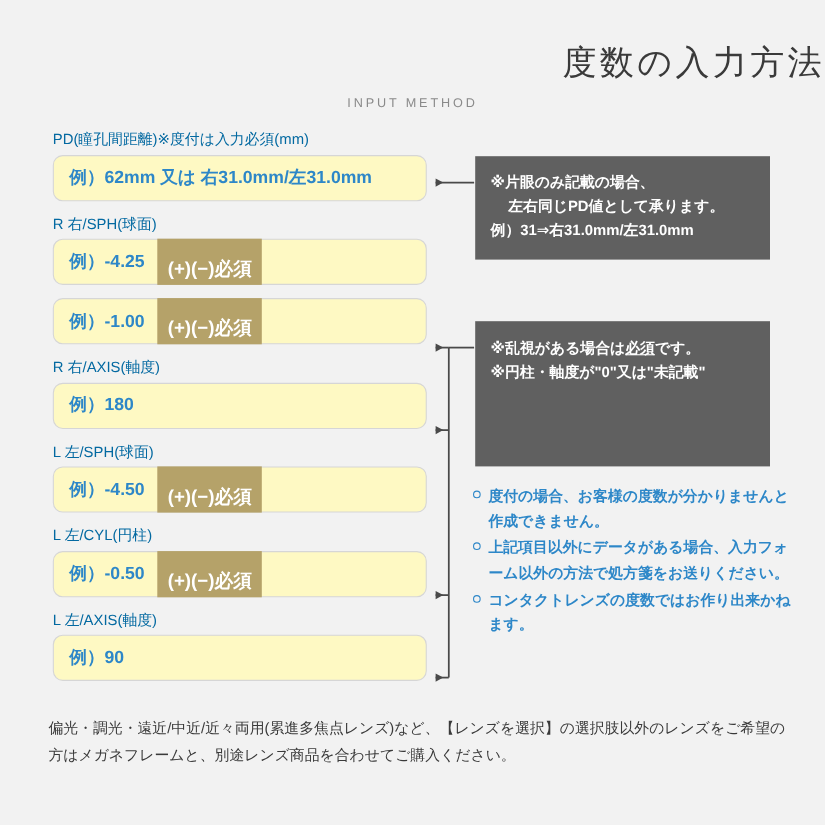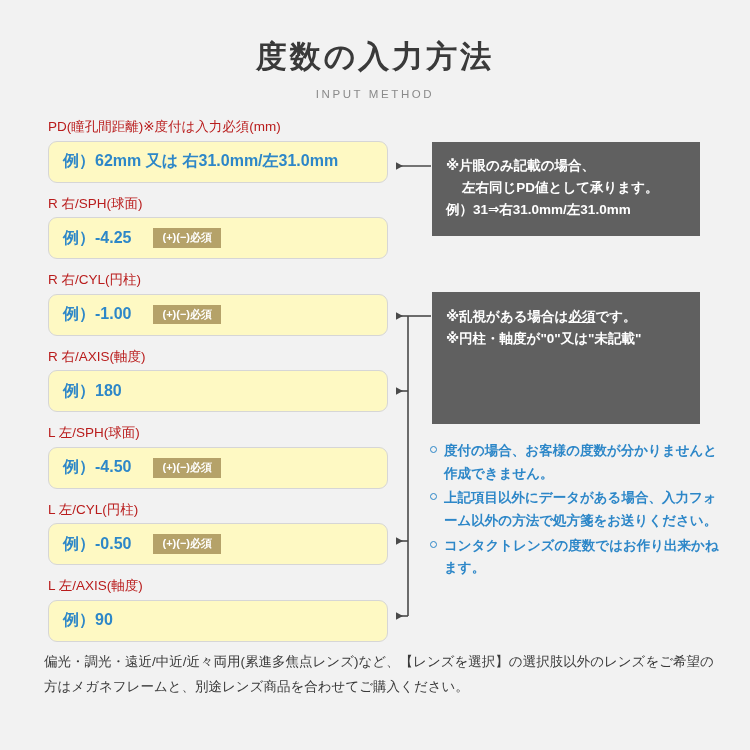--- a/index.html
+++ b/index.html
@@ -13,43 +13,44 @@
     overflow: hidden;
     position: relative;
   }
 
   .page { position: relative; width: 750px; height: 750px; }
 
   
   .header { text-align: center; padding-top: 36px; }
   .header-title {
     font-size: 31px;
-    font-weight: 700;
+    font-weight: 400;
     letter-spacing: 3px;
     color: #3a3a3a;
+    text-align: right;
   }
   .header-sub {
     margin-top: 10px;
     font-size: 11.5px;
     letter-spacing: 2.6px;
     color: #8a8a8a;
     font-weight: 400;
   }
 
   
   .fields {
     position: absolute;
     left: 48px;
     top: 118px;
     width: 340px;
   }
   .field { margin-bottom: 0; }
   .field-label {
     font-size: 13.5px;
-    color: #b91c1c;
+    color: #0369a1;
     line-height: 1.3;
     padding-bottom: 5px;
     white-space: nowrap;
   }
   .field-input {
     height: 42px;
     background: #fef9c3;
     border: 1px solid #d6d6d6;
     border-radius: 9px;
     display: flex;
@@ -57,26 +58,26 @@
     padding: 0 14px;
     margin-bottom: 12px;
   }
   .ph {
     font-size: 16px;
     font-weight: bold;
     color: #2d87c8;
     white-space: nowrap;
   }
   .badge {
-    margin-left: 22px;
+    margin-left: 12px;
     background: #b5a269;
     color: #ffffff;
-    font-size: 11px;
-    font-weight: bold;
-    padding: 3px 9px 4px 9px;
+    font-size: 17px;
+    font-weight: bold;
+    padding: 18px 9px 4px 9px;
     white-space: nowrap;
     line-height: 1.15;
   }
 
   
   .connectors {
     position: absolute;
     left: 0; top: 0;
     width: 750px; height: 750px;
     pointer-events: none;
@@ -186,21 +187,20 @@
 
     <div class="field">
       <div class="field-label">R 右/SPH(球面)</div>
       <div class="field-input">
         <span class="ph">例）-4.25</span>
         <span class="badge">(+)(−)必須</span>
       </div>
     </div>
 
     <div class="field">
-      <div class="field-label">R 右/CYL(円柱)</div>
       <div class="field-input">
         <span class="ph">例）-1.00</span>
         <span class="badge">(+)(−)必須</span>
       </div>
     </div>
 
     <div class="field">
       <div class="field-label">R 右/AXIS(軸度)</div>
       <div class="field-input">
         <span class="ph">例）180</span>

